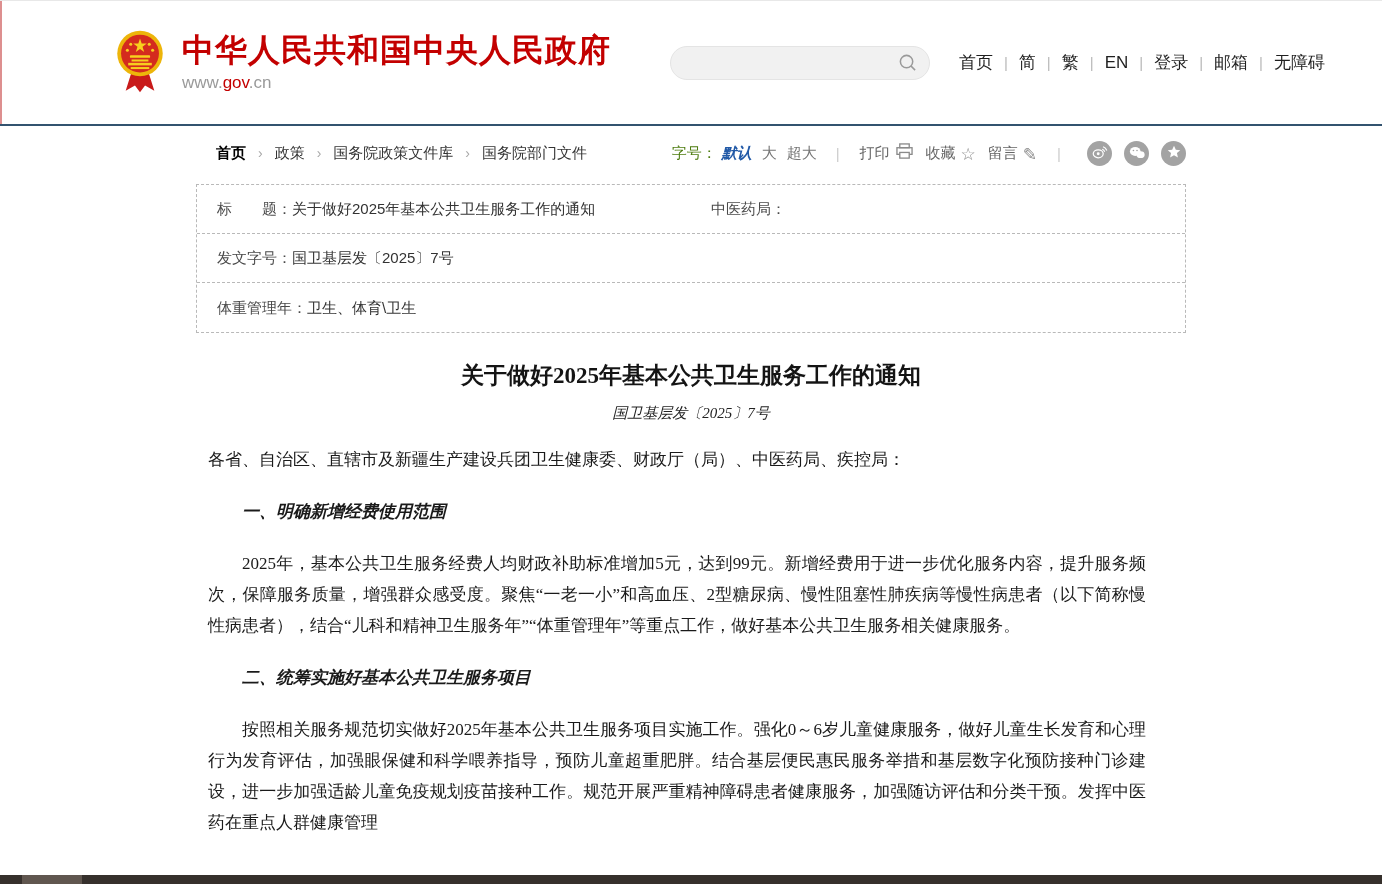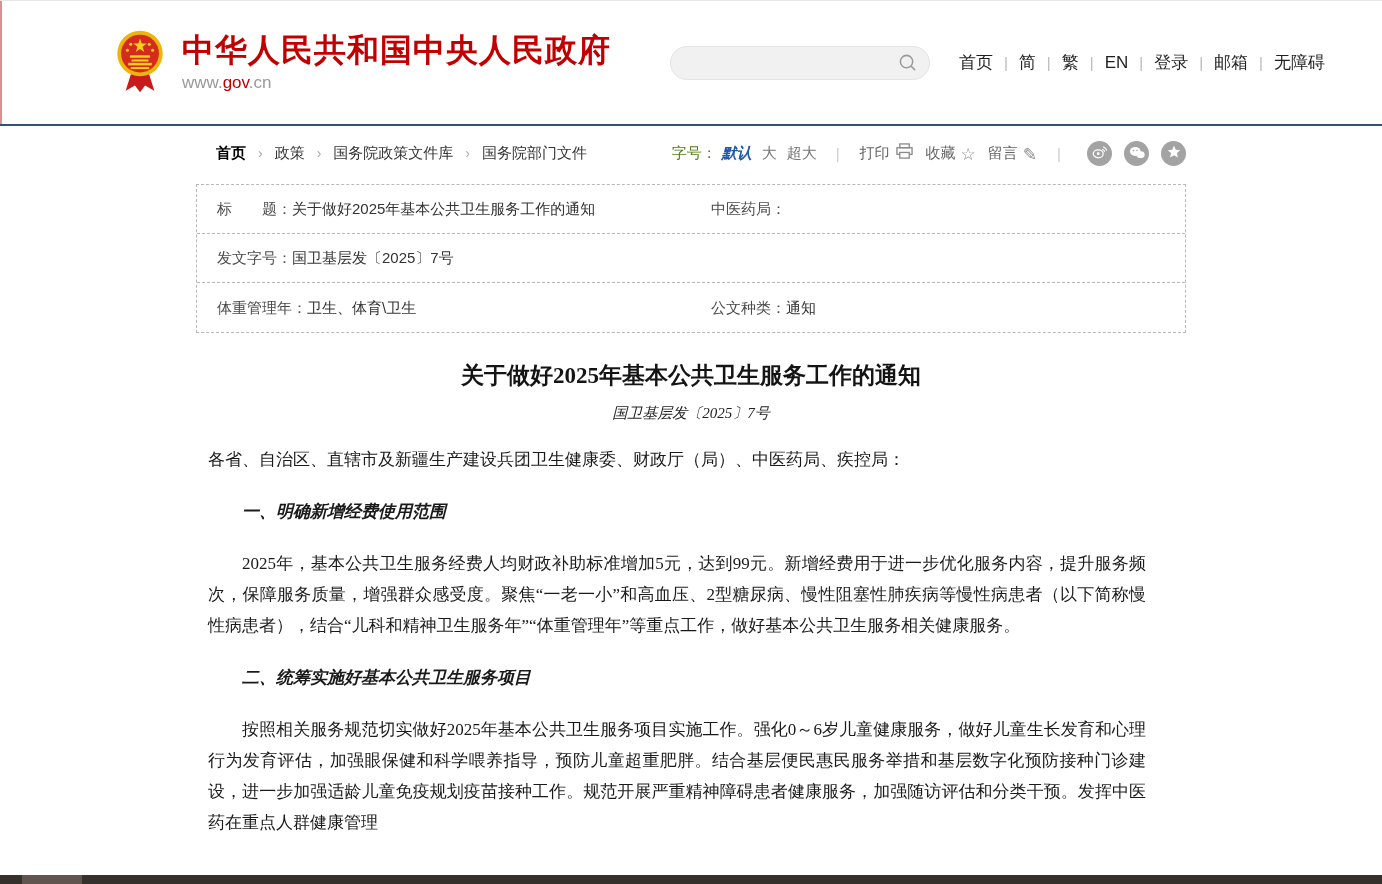--- a/index.html
+++ b/index.html
@@ -211,24 +211,20 @@
       <div class="meta-cell">
         <span class="meta-label">发文字号：</span>
         <span class="meta-value">国卫基层发〔2025〕7号</span>
       </div>
     </div>
     <div class="meta-row">
       <div class="meta-cell">
         <span class="meta-label">体重管理年：</span>
         <span class="meta-value">卫生、体育\卫生</span>
       </div>
-      <div class="meta-cell">
-        <span class="meta-label">公文种类：</span>
-        <span class="meta-value">通知</span>
-      </div>
     </div>
   </div>
 
   <h1 class="doc-title">关于做好2025年基本公共卫生服务工作的通知</h1>
   <div class="doc-number">国卫基层发〔2025〕7号</div>
 
   <div class="article">
     <p class="salutation">各省、自治区、直辖市及新疆生产建设兵团卫生健康委、财政厅（局）、中医药局、疾控局：</p>
     <p class="heading">一、明确新增经费使用范围</p>
     <p>2025年，基本公共卫生服务经费人均财政补助标准增加5元，达到99元。新增经费用于进一步优化服务内容，提升服务频次，保障服务质量，增强群众感受度。聚焦“一老一小”和高血压、2型糖尿病、慢性阻塞性肺疾病等慢性病患者（以下简称慢性病患者），结合“儿科和精神卫生服务年”“体重管理年”等重点工作，做好基本公共卫生服务相关健康服务。</p>

